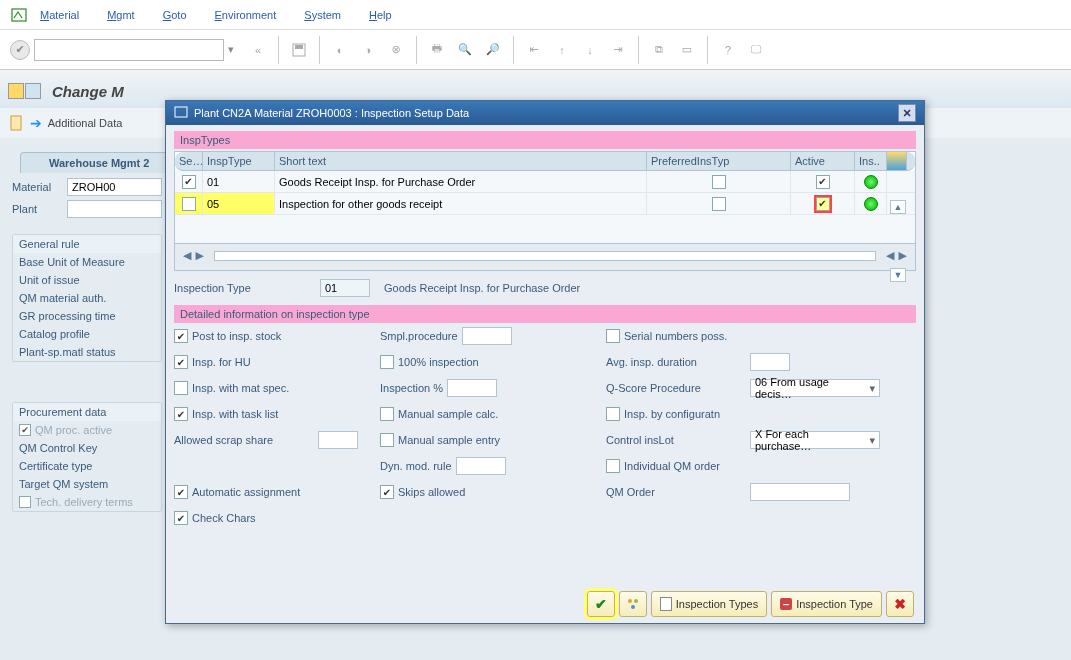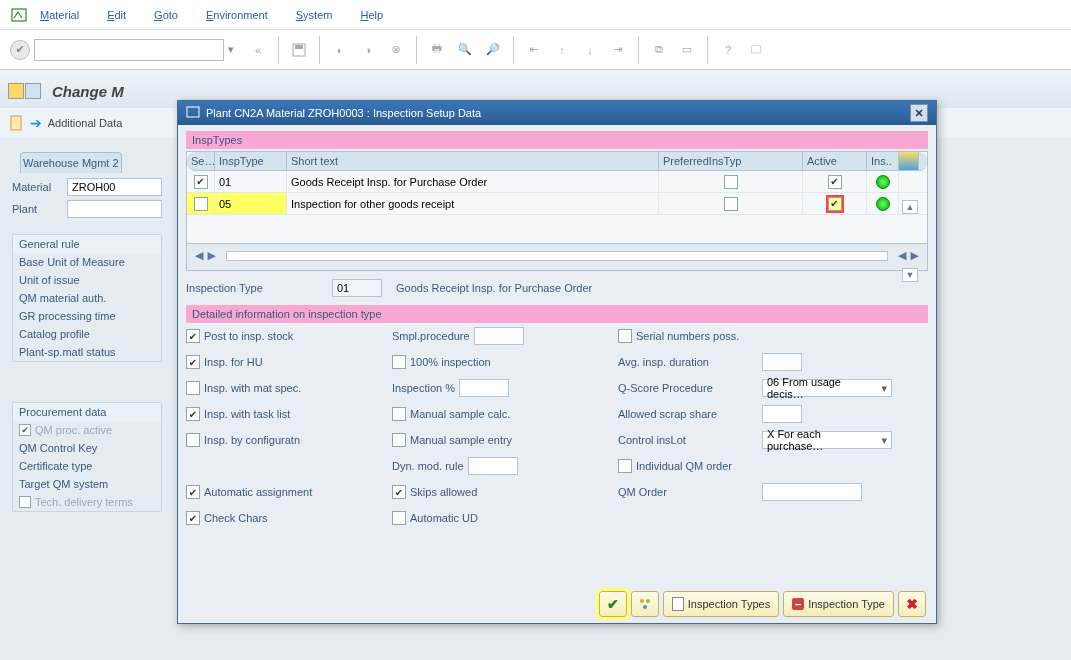--- a/index.html
+++ b/index.html
@@ -27,35 +27,35 @@
 .page-head .title { font-size: 15px; font-style: italic; font-weight: bold; color: #444; }
 
 .subhead { background: #eef3f7; height: 30px; display: flex; align-items: center; padding: 0 8px; gap: 6px; }
 .subhead .ic { width: 16px; height: 16px; display: flex; align-items: center; justify-content: center; }
 .subhead .arrow { color: #1e90ff; font-size: 14px; }
 .subhead .lbl { color: #444; }
 
 
 .workspace { position: relative; background: #e4ecf2; height: 530px; }
 .tabstrip { position: absolute; left: 20px; top: 14px; }
-.tab { background: #d5e3ed; border: 1px solid #a8c0d0; border-bottom: none; padding: 4px 2px; border-radius: 4px 4px 0 0; color: #3a5a7a; display: inline-block; }
+.tab { background: #d5e3ed; border: 1px solid #a8c0d0; border-bottom: none; padding: 4px 28px; border-radius: 4px 4px 0 0; color: #3a5a7a; display: inline-block; font-weight: bold; }
 
 .left-form { position: absolute; left: 12px; top: 40px; width: 150px; }
 .left-form .row { display: flex; align-items: center; margin-bottom: 4px; }
 .left-form .lbl { width: 55px; color: #3a5a7a; }
 .left-form .fld { flex: 1; height: 18px; border: 1px solid #b0c4d4; background: #fff; padding: 0 4px; display: flex; align-items: center; }
 
 .group-box { position: absolute; left: 12px; background: #e4ecf2; border: 1px solid #c8d6e0; border-radius: 2px; width: 150px; }
 .group-box .grp-title { background: #eaf2f8; padding: 3px 6px; color: #3a5a7a; font-weight: normal; }
 .group-box .grp-item { padding: 3px 6px; color: #3a5a7a; display: flex; align-items: center; gap: 4px; }
 .group-box .grp-item.dis { color: #9aaab6; }
 .chk { width: 12px; height: 12px; border: 1px solid #8aa; background: #fff; display: inline-flex; align-items: center; justify-content: center; font-size: 9px; color: #555; }
 
 
-.modal { position: absolute; left: 165px; top: 100px; width: 760px; height: 524px; background: #e8eef4; border: 1px solid #4a6a8a; box-shadow: 2px 2px 8px rgba(0,0,0,0.3); margin-left: 12px; }
+.modal { position: absolute; left: 165px; top: 100px; width: 760px; height: 524px; background: #e8eef4; border: 1px solid #4a6a8a; box-shadow: 2px 2px 8px rgba(0,0,0,0.3); }
 .modal-title { background: linear-gradient(#3a78b8,#2a5a92); color: #fff; height: 24px; display: flex; align-items: center; padding: 0 8px; justify-content: space-between; }
 .modal-title .tl { display: flex; align-items: center; gap: 6px; }
 .modal-title .close { width: 18px; height: 18px; background: #d0e0f0; border: 1px solid #88a; display: flex; align-items: center; justify-content: center; color: #336; cursor: pointer; font-weight: bold; }
 
 .modal-body { padding: 6px 8px; }
 .section-title { background: #f9a8d4; padding: 3px 6px; color: #3a5a7a; margin-bottom: 2px; }
 
 
 .tbl { border: 1px solid #b0c4d4; background: #fff; }
 .tbl-head { display: flex; background: #d5e3ed; border-bottom: 1px solid #b0c4d4; border-radius: 8px; }
@@ -111,21 +111,21 @@
 <body>
 
 <div class="menubar">
   <span class="cmd-icon">
     <svg width="16" height="14" viewBox="0 0 16 14">
         <rect x="1" y="1" width="14" height="12" fill="none" stroke="#2a8a2a" stroke-width="1.2"></rect>
         <path d="M3 10 L7 4 L11 10" stroke="#2a8a2a" fill="none" stroke-width="1.2"></path>
       </svg>
   </span>
   <a>Material</a>
-  <a>Edit</a>
+  <a>Mgmt</a>
   <a>Goto</a>
   <a>Environment</a>
   <a>System</a>
   <a>Help</a>
 </div>
 
 <div class="toolbar">
   <span class="tb-check">✔</span>
   <input class="tb-input" style="">
   <span class="tb-dd">▾</span>
@@ -344,28 +344,28 @@
 
       <div class="cell">
           <span class="chk2 on"></span>
           <span class="lbl2">Insp. with task list</span>
         </div>
       <div class="cell">
           <span class="chk2"></span>
           <span class="lbl2">Manual sample calc.</span>
         </div>
       <div class="cell">
+          <span class="chk2"></span>
+          <span class="lbl2">Insp. by configuratn</span>
+        </div>
+
+      <div class="cell">
           <span class="lbl2" style="width:140px">Allowed scrap share</span>
           <input class="sf" style="width: 40px;">
         </div>
-
-      <div class="cell">
-          <span class="chk2"></span>
-          <span class="lbl2">Insp. by configuratn</span>
-        </div>
       <div class="cell">
           <span class="chk2"></span>
           <span class="lbl2">Manual sample entry</span>
         </div>
       <div class="cell">
           <span class="lbl2" style="width:140px">Control insLot</span>
           <span class="combo-txt">X For each purchase…</span>
         </div>
 
       <div class="cell"></div>
@@ -387,24 +387,20 @@
           <span class="lbl2">Skips allowed</span>
         </div>
       <div class="cell">
           <span class="lbl2" style="width:140px">QM Order</span>
           <input class="wide-input" style="">
         </div>
 
       <div class="cell">
           <span class="chk2 on"></span>
           <span class="lbl2">Check Chars</span>
-        </div>
-      <div class="cell">
-          <span class="chk2"></span>
-          <span class="lbl2">Automatic UD</span>
         </div>
       <div class="cell"></div>
     </div>
   </div>
 
   <div class="modal-footer">
     <span class="fbtn icon-only hl-box">
         <span class="chk-green">✔</span>
       </span>
     <span class="fbtn icon-only">

